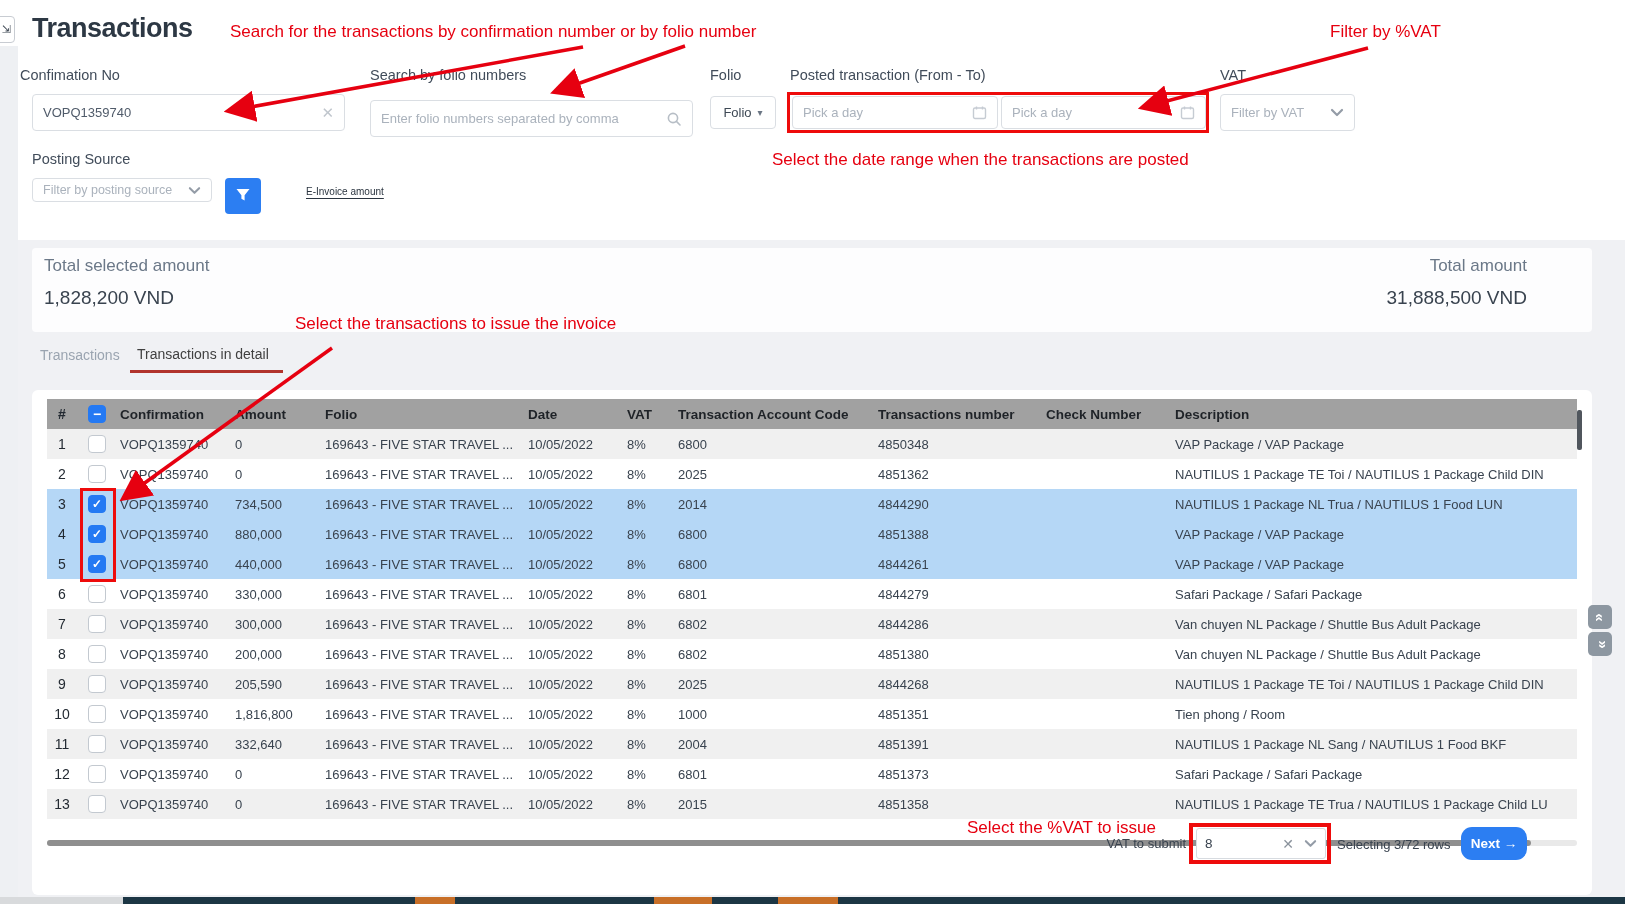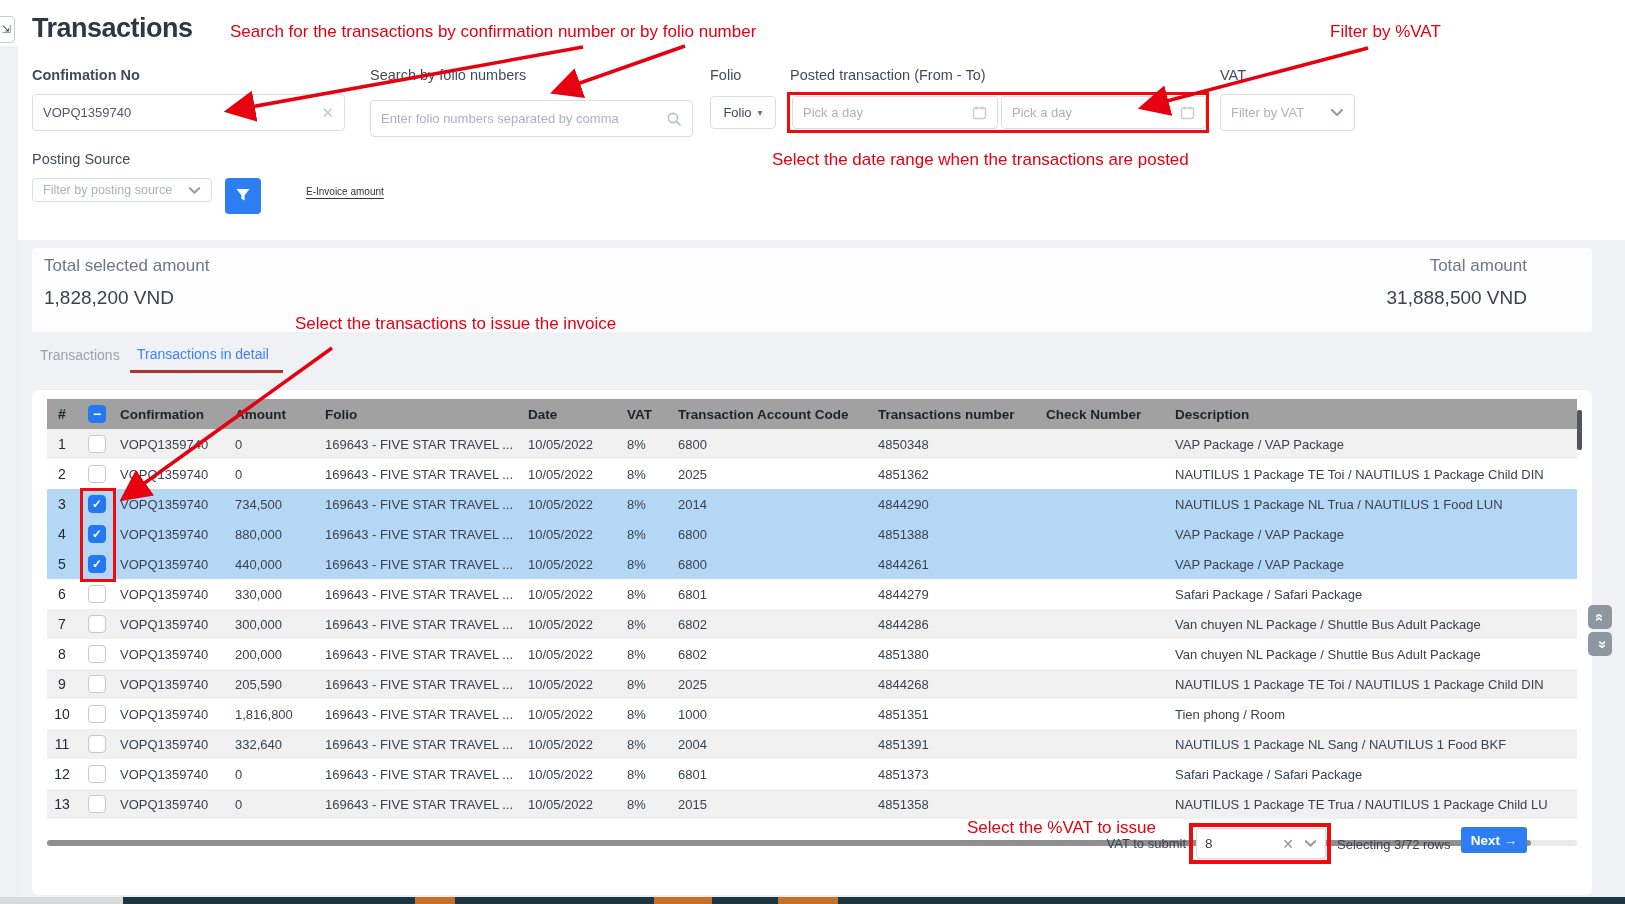--- a/index.html
+++ b/index.html
@@ -28,21 +28,21 @@
   .filter-btn { position:absolute; left:225px; top:178px; width:36px; height:36px; background:#2c7ef2; border:none; border-radius:4px; cursor:pointer; display:flex; align-items:center; justify-content:center; }
   .einvoice { position:absolute; left:306px; top:186px; font-size:10px; color:#2b3540; text-decoration:underline; text-underline-offset:3px; cursor:pointer; }
 
   
   .tot-label { position:absolute; font-size:17px; color:#6b7888; }
   .tot-value { position:absolute; font-size:19px; color:#39434f; }
 
   
   .tab { position:absolute; font-size:14px; cursor:pointer; }
   .tab.inactive { color:#9aa4b0; }
-  .tab.active { color:#3b82f6; }
+  .tab.active { color:#404040; }
   .tab-underline { position:absolute; left:130px; top:370px; width:153px; height:2.5px; background:#b1332c; }
 
   
   .table-wrap { position:absolute; left:47px; top:399px; width:1530px; }
   .trow { display:flex; height:30px; align-items:center; font-size:13px; color:#39434f; background:#fff; }
   .trow.head { background:#a1a1a1; color:#1f2328; font-weight:bold; font-size:13.5px; }
   .trow.alt { background:#f0f0f0; }
   .trow.selected { background:#b5d7f6; }
   .c-no { width:30px; text-align:center; font-size:14px; color:#232a32; }
   .c-cb { width:43px; padding-left:11px; }
@@ -61,21 +61,21 @@
   .jump-btn { position:absolute; left:1588px; width:24px; height:24px; background:#8d97a1; border:none; border-radius:5px; color:#fff; cursor:pointer; font-size:15px; font-weight:bold; }
   .jump-btn span { display:inline-block; }
   .jump-up span { transform:rotate(90deg); }
   .jump-down span { transform:rotate(-90deg); }
 
   
   .vat-submit-label { position:absolute; left:1060px; top:836px; width:126px; text-align:right; font-size:13px; color:#39434f; }
   .vat-select { position:absolute; left:1196px; top:828px; width:130px; height:31px; background:#fff; border:1px solid #d7dbe0; border-radius:3px; display:flex; align-items:center; padding:0 8px; font-size:13.5px; color:#39434f; cursor:pointer; }
   .vat-select .x { margin-left:auto; color:#8a929c; font-size:14px; }
   .selecting { position:absolute; left:1337px; top:837px; font-size:13px; color:#39434f; }
-  .next-btn { position:absolute; left:1461px; top:827px; width:66px; height:26px; background:#2c7ef2; color:#fff; border:none; border-radius:3px; font-size:13.5px; font-weight:bold; cursor:pointer; font-family:"Liberation Sans", sans-serif; }
+  .next-btn { position:absolute; left:1461px; top:827px; width:66px; height:33px; background:#2c7ef2; color:#fff; border:none; border-radius:11px; font-size:13.5px; font-weight:bold; cursor:pointer; font-family:"Liberation Sans", sans-serif; }
 
   
   .ann { position:absolute; color:#e60010; font-size:17px; }
   .red-box { position:absolute; border:3px solid #ee0b0b; }
   .arrows { position:absolute; left:0; top:0; width:1625px; height:904px; pointer-events:none; }
 
   
   .taskbar { position:absolute; left:0; top:897px; width:1625px; height:7px; background:#1c3644; }
   .tb-gray { position:absolute; left:0; top:0; width:123px; height:7px; background:#d8dadc; }
   .tb-orange { position:absolute; top:0; height:7px; background:#c86f28; }
@@ -85,21 +85,21 @@
 
 <div class="screen">
 
   <div class="left-strip"></div>
   <div class="content-bg"></div>
 
   <button class="corner-btn"><span>⇲</span></button>
 
   <div class="page-title">Transactions</div>
 
-  <div class="flabel" style="left:32px; top:67px;font-weight:bold;">Confimation No</div>
+  <div class="flabel" style="left:20px; top:67px;">Confimation No</div>
   <div class="flabel" style="left:370px; top:67px;">Search by folio numbers</div>
   <div class="flabel" style="left:710px; top:67px;">Folio</div>
   <div class="flabel" style="left:790px; top:67px;">Posted transaction (From - To)</div>
   <div class="flabel" style="left:1220px; top:67px;">VAT</div>
   <div class="flabel" style="left:32px; top:151px;text-align:right;">Posting Source</div>
 
   <div class="finput" style="left:32px; top:94px; width:313px; height:37px;">
     <span>VOPQ1359740</span>
     <span class="trail glyph-x">✕</span>
   </div>

